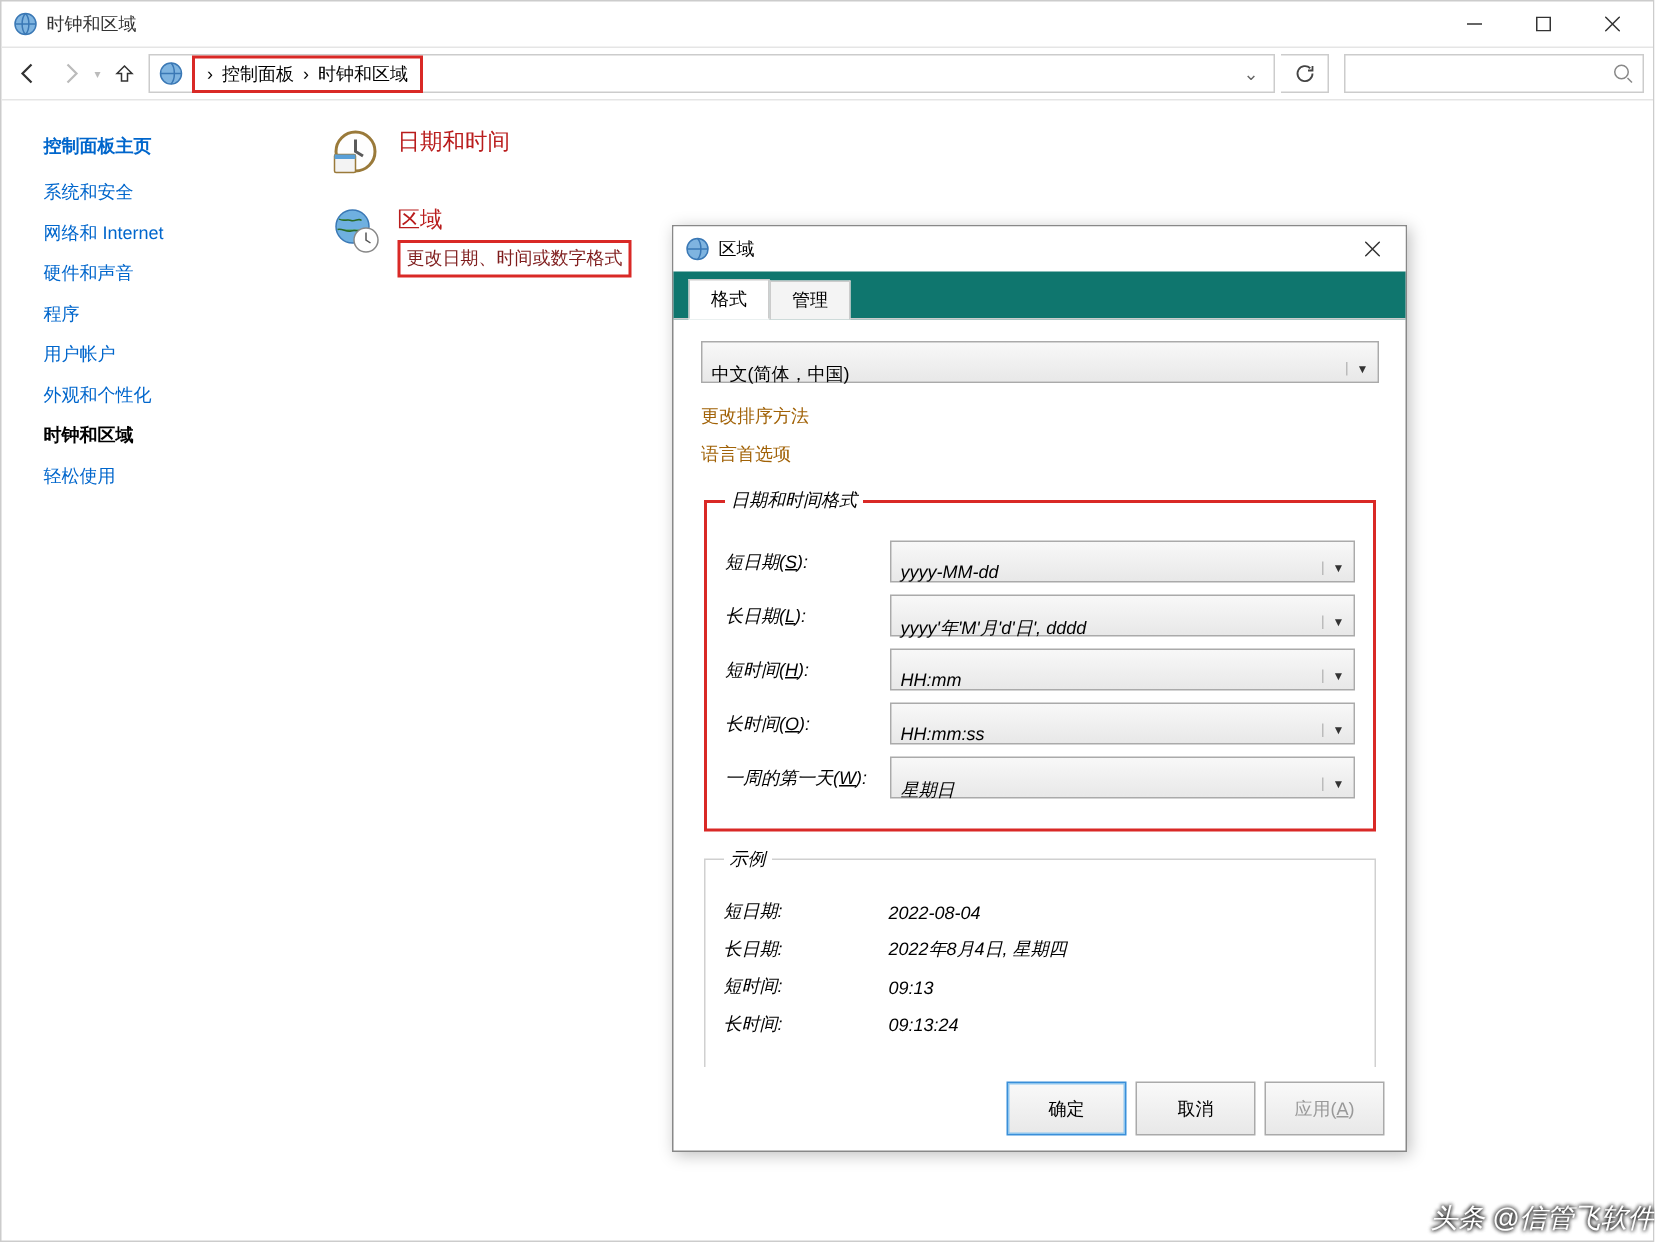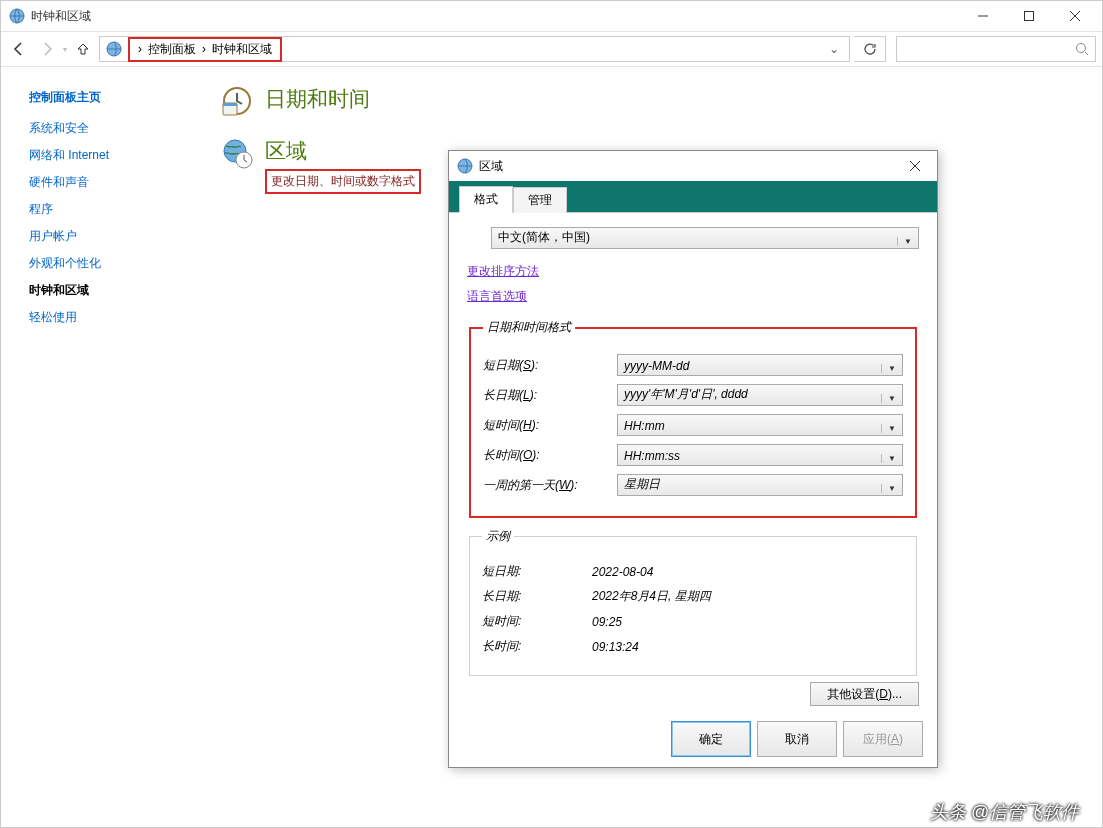--- a/index.html
+++ b/index.html
@@ -28,55 +28,55 @@
   
   .content { flex: 1; display: flex; }
   .sidebar { width: 200px; padding: 22px 10px 10px 28px; }
   .side-head { color: #0066cc; margin-bottom: 14px; font-weight: bold; }
   .side-item { color: #0066cc; margin: 10px 0; cursor: pointer; }
   .side-item.active { color: #000; font-weight: 700; }
 
   .main { flex: 1; padding: 18px 20px; position: relative; }
   .section { display: flex; gap: 12px; margin-bottom: 20px; }
   .secicon { width: 32px; height: 32px; }
-  .sectitle { color: #4d7c0f; font-size: 21px; margin-bottom: 4px; }
+  .sectitle { color: #b91c1c; font-size: 15px; margin-bottom: 4px; }
   .seclinks { display:flex; align-items:center; gap: 8px;}
   .seclink { color: #0066cc; cursor:pointer;}
   .vline { width:1px;height:14px;background:#0066cc; }
   .hl-link { border: 2px solid #d92926; padding: 2px 4px; color:#7f1d1d; display:inline-block;}
 
   
   .dialog { position: absolute; left: 448px; top: 150px; width: 490px; height: 618px; background: #fff; border: 1px solid #888; box-shadow: 2px 2px 10px rgba(0,0,0,.25); display:flex;flex-direction:column;}
   .dlg-title { height: 30px; display: flex; align-items: center; padding: 0 6px 0 8px; background: #fff; }
   .dlg-title .t { flex:1; margin-left:6px;}
   .dlg-close { width: 32px; height: 24px; display:flex;align-items:center;justify-content:center;font-size:14px;color:#333;}
   .tabs { display:flex; padding: 4px 10px 0 10px; border-bottom:1px solid #ccc; background:#0f766e;align-items:center;}
   .tab { padding: 4px 14px; border:1px solid #ccc; border-bottom:none; background:#fff; position:relative; top:1px;}
   .tab.active { background:#fff; border-bottom:1px solid #fff;}
   .tab.inactive { background:#f4f4f4; }
   .dlg-body { padding: 14px 18px; flex:1; overflow:auto;}
   .lbl { margin-bottom:4px; }
-  .combo { height: 22px; border:1px solid #aaa; background: linear-gradient(#f8f8f8,#e8e8e8); display:flex;align-items:flex-end;padding:2px 6px;justify-content:space-between;margin-left:24px;}
+  .combo { height: 22px; border:1px solid #aaa; background: linear-gradient(#f8f8f8,#e8e8e8); display:flex;align-items:flex-start;padding:13px 6px;justify-content:space-between;}
   .combo .dd { font-size:8px;color:#333;border-left:1px solid #bbb;padding-left:6px;}
   .links { margin-top:10px; }
-  .lnk { color:#6d28d9; text-decoration: underline; margin: 4px 0; display: inline-block; cursor:pointer;}
+  .lnk { color:#a16207; margin: 4px 0; display: inline-block; cursor:pointer;}
   fieldset { border:1px solid #d0d0d0; padding: 10px 12px 12px 12px; margin-top:10px;font-style:italic;}
   fieldset.hl { border:2px solid #d92926;}
   legend { padding:0 4px; }
   .row { display:flex; align-items:center; margin:8px 0;}
   .row .rl { width: 110px; }
   .row .rv { flex:1; }
   .dlg-footer { display:flex; justify-content:flex-end; gap:6px; padding: 10px 14px;}
   .btn { min-width: 80px; height: 36px; border:1px solid #aaa; background:linear-gradient(#f9f9f9,#e8e8e8); display:flex;align-items:center;justify-content:center;cursor:pointer;}
   .btn.primary { border:1px solid #3a8fd9; box-shadow: inset 0 0 0 1px #8fc6ee;}
   .btn.disabled { color:#999; }
   .other { display:flex; justify-content:flex-end; margin-top:6px;}
   .ubtn { height:24px; padding: 0 16px; border:1px solid #aaa; background:linear-gradient(#f9f9f9,#e8e8e8);display:flex;align-items:center;justify-content:center;}
 
-  .watermark { position:absolute; right: 24px; bottom: 4px; color:#fff; text-shadow: 0 0 3px #000, 0 0 3px #000; font-size: 18px; font-style:italic; pointer-events:none;margin-top:40px;}
+  .watermark { position:absolute; right: 0; bottom: 4px; color:#fff; text-shadow: 0 0 3px #000, 0 0 3px #000; font-size: 18px; font-style:italic; pointer-events:none;margin-top:40px;}
 
   u { text-decoration: underline; }
   svg { display:block; }
 </style>
 </head>
 <body>
 
 <div class="window">
 
   <div class="titlebar">
@@ -271,21 +271,21 @@
       <div class="row">
           <div class="rl">短日期:</div>
           <div>2022-08-04</div>
         </div>
       <div class="row">
           <div class="rl">长日期:</div>
           <div>2022年8月4日, 星期四</div>
         </div>
       <div class="row">
           <div class="rl">短时间:</div>
-          <div>09:25</div>
+          <div>09:13</div>
         </div>
       <div class="row">
           <div class="rl">长时间:</div>
           <div>09:13:24</div>
         </div>
     </fieldset>
 
     <div class="other">
       <div class="ubtn">其他设置(<u>D</u>)...</div>
     </div>

